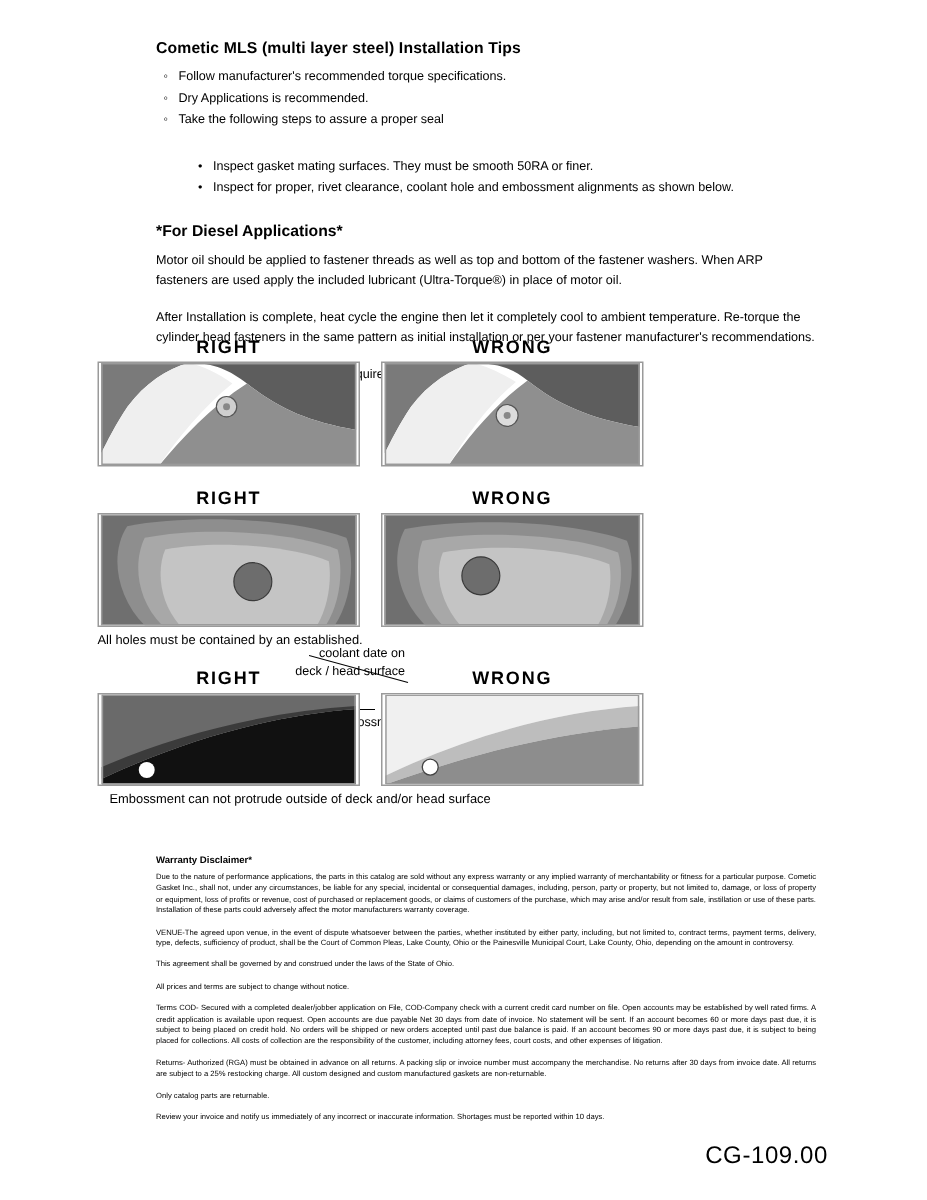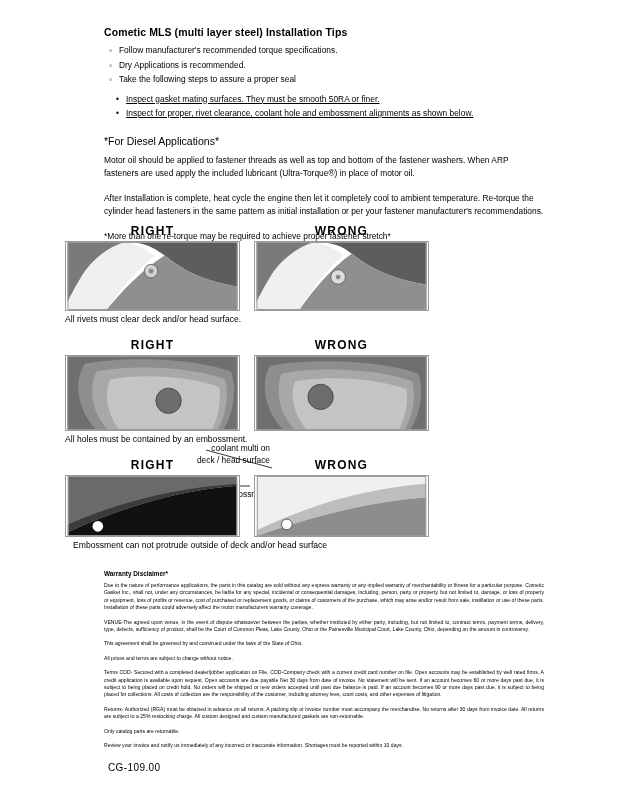--- a/index.html
+++ b/index.html
@@ -46,40 +46,39 @@
   }
   ul.bullets > li::before {
     content: "\25E6";
     position: absolute;
     left: 0;
     top: 0;
     font-size: 8.4px;
   }
   ul.subbullets {
     list-style: none;
-    margin: 0;
+    margin: 16px;
     padding: 0 0 0 12px;
-    text-decoration: underline;
   }
   ul.subbullets > li {
     font-size: 8.4px;
     line-height: 14.5px;
     position: relative;
     padding-left: 10px;
   }
   ul.subbullets > li::before {
     content: "\2022";
     position: absolute;
     left: 0;
     top: 0;
     font-size: 8.4px;
   }
   h2.subtitle {
     font-size: 10.5px;
-    font-weight: normal;
+    font-weight: bold;
     margin: 14px 0 7px 0;
   }
   p.para {
     font-size: 8.4px;
     line-height: 13.6px;
     margin: 0 0 11px 0;
   }
   p.para:last-child { margin-bottom: 0; }
 
   
@@ -152,22 +151,22 @@
     font-size: 5.1px;
     line-height: 7.4px;
     margin: 0 0 7px 0;
     text-align: justify;
   }
   .docnum {
     position: absolute;
     left: 0;
     top: 762px;
     width: 552px;
-    text-align: left;
-    font-size: 10px;
+    text-align: right;
+    font-size: 16px;
     letter-spacing: 0.4px;
   }
   .docnum span { margin-left: 108px; }
 </style>
 </head>
 <body>
 
 <div class="page">
 
   <div class="content">
@@ -213,23 +212,20 @@
             <path d="M0,0 L175,0 L175,44 C140,38 118,28 98,12 C88,4 78,0 60,0 Z" fill="#5d5d5d"></path>
             <path d="M98,12 C118,28 140,38 175,44 L175,70 L44,70 C58,50 76,28 98,12 Z" fill="#8f8f8f"></path>
             <path d="M0,0 L60,0 C46,4 30,14 18,30 C10,42 4,54 0,62 Z" fill="#7a7a7a"></path>
             <path d="M0,62 C4,54 10,42 18,30 C30,14 46,4 60,0 C70,2 80,7 90,13 C70,30 56,50 44,70 L0,70 Z" fill="#efefef"></path>
             <circle cx="84" cy="36" r="7.5" fill="#dcdcdc" stroke="#555" stroke-width="0.8"></circle>
             <circle cx="84" cy="36" r="2.4" fill="#888"></circle>
             <rect x="0.5" y="0.5" width="174" height="69" fill="none" stroke="#9a9a9a" stroke-width="1"></rect>
           </svg>
         </div>
       </div>
-      <div class="cap-wrap">
-        <div class="figcaption">All rivets must clear deck and/or head surface.</div>
-      </div>
     </div>
 
     <div class="figrow" style="margin-top:14px;">
       <div class="figpair">
         <div class="figbox">
           <div class="figlabel">RIGHT</div>
           <svg class="figimg" viewBox="0 0 175 76" width="175" height="76">
             <rect x="0" y="0" width="175" height="76" fill="#ffffff"></rect>
             <path d="M0,0 L175,0 L175,76 L0,76 Z" fill="#6f6f6f"></path>
             <path d="M18,8 C60,0 130,2 168,16 C174,30 172,58 160,76 L30,76 C10,56 6,26 18,8 Z" fill="#8e8e8e"></path>
@@ -246,25 +242,25 @@
             <path d="M0,0 L175,0 L175,76 L0,76 Z" fill="#6f6f6f"></path>
             <path d="M14,10 C56,2 128,4 166,18 C172,32 170,58 158,76 L28,76 C8,56 4,28 14,10 Z" fill="#8e8e8e"></path>
             <path d="M26,18 C66,10 130,14 160,26 C164,40 162,60 152,76 L40,76 C22,58 20,34 26,18 Z" fill="#a8a8a8"></path>
             <path d="M40,26 C76,19 128,24 154,34 C156,46 154,62 146,76 L52,76 C38,60 34,40 40,26 Z" fill="#c4c4c4"></path>
             <circle cx="66" cy="42" r="13" fill="#6d6d6d" stroke="#3a3a3a" stroke-width="0.8"></circle>
             <rect x="0.5" y="0.5" width="174" height="75" fill="none" stroke="#9a9a9a" stroke-width="1"></rect>
           </svg>
         </div>
       </div>
       <div class="cap-wrap">
-        <div class="figcaption">All holes must be contained by an embossment.</div>
+        <div class="figcaption">All holes must be contained by an established.</div>
       </div>
 
       <div class="callouts">
-        <div class="callout-line">coolant multi on</div>
+        <div class="callout-line">coolant date on</div>
         <div class="callout-line">deck / head surface</div>
         <div class="callout-line" style="margin-top:22px;">gasket embossment</div>
       </div>
       <svg style="position:absolute; left:206px; top:100px; width:120px; height:70px; pointer-events:none;" viewBox="0 0 120 70">
         <line x1="0" y1="12" x2="66" y2="30" stroke="#000" stroke-width="0.8"></line>
         <line x1="0" y1="48" x2="44" y2="48" stroke="#000" stroke-width="0.8"></line>
       </svg>
     </div>
 
     <div class="figrow" style="margin-top:14px;">

